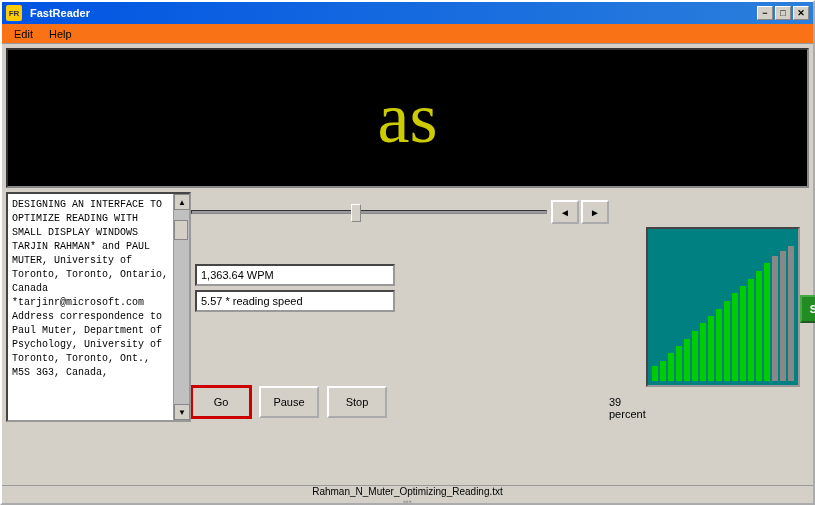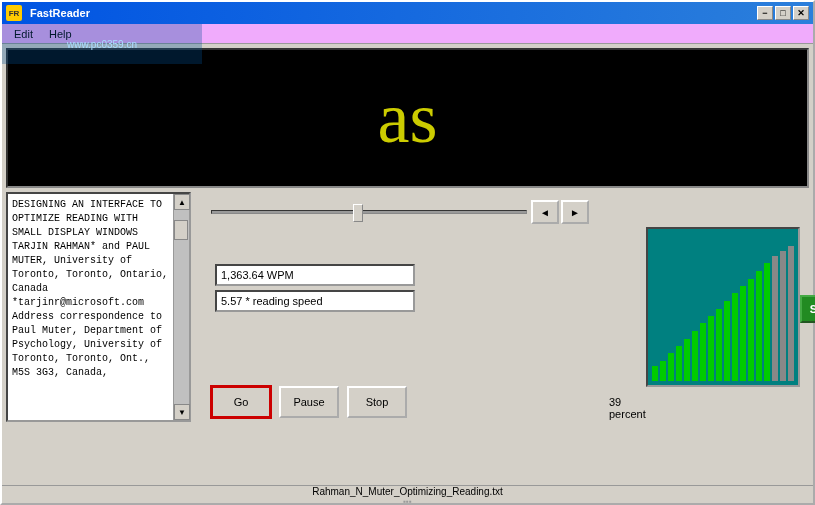--- a/index.html
+++ b/index.html
@@ -58,21 +58,21 @@
       font-size: 9px;
       cursor: pointer;
       color: #000;
     }
     .title-btn.close-btn {
       background: #d4d0c8;
     }
 
     
     .menu-bar {
-      background: #f0abfc;
+      background: #f97316;
       height: 20px;
       display: flex;
       align-items: center;
       padding: 0 4px;
       border-bottom: 1px solid #999;
     }
     .menu-item {
       padding: 2px 8px;
       cursor: pointer;
       font-size: 11px;
@@ -114,21 +114,21 @@
     }
     .reading-word {
       color: #cccc00;
       font-size: 72px;
       font-family: serif;
     }
 
     
     .controls-area {
       display: flex;
-      gap: 20px;
+      gap: 0;
       height: 230px;
     }
 
     
     .text-panel {
       width: 185px;
       border: 2px inset #999;
       background: #fff;
       display: flex;
       flex-direction: column;
@@ -383,23 +383,20 @@
       <div class="title-btn">□</div>
       <div class="title-btn close-btn">✕</div>
     </div>
   </div>
 
   <div class="menu-bar">
     <div class="menu-item">Edit</div>
     <div class="menu-item">Help</div>
   </div>
 
-  <div class="watermark">
-    <span>www.pc0359.cn</span>
-  </div>
 
   <div class="main-area">
 
     <div class="reading-display">
       <span class="reading-word">as</span>
     </div>
 
     <div class="controls-area">
 
       <div class="text-panel">

